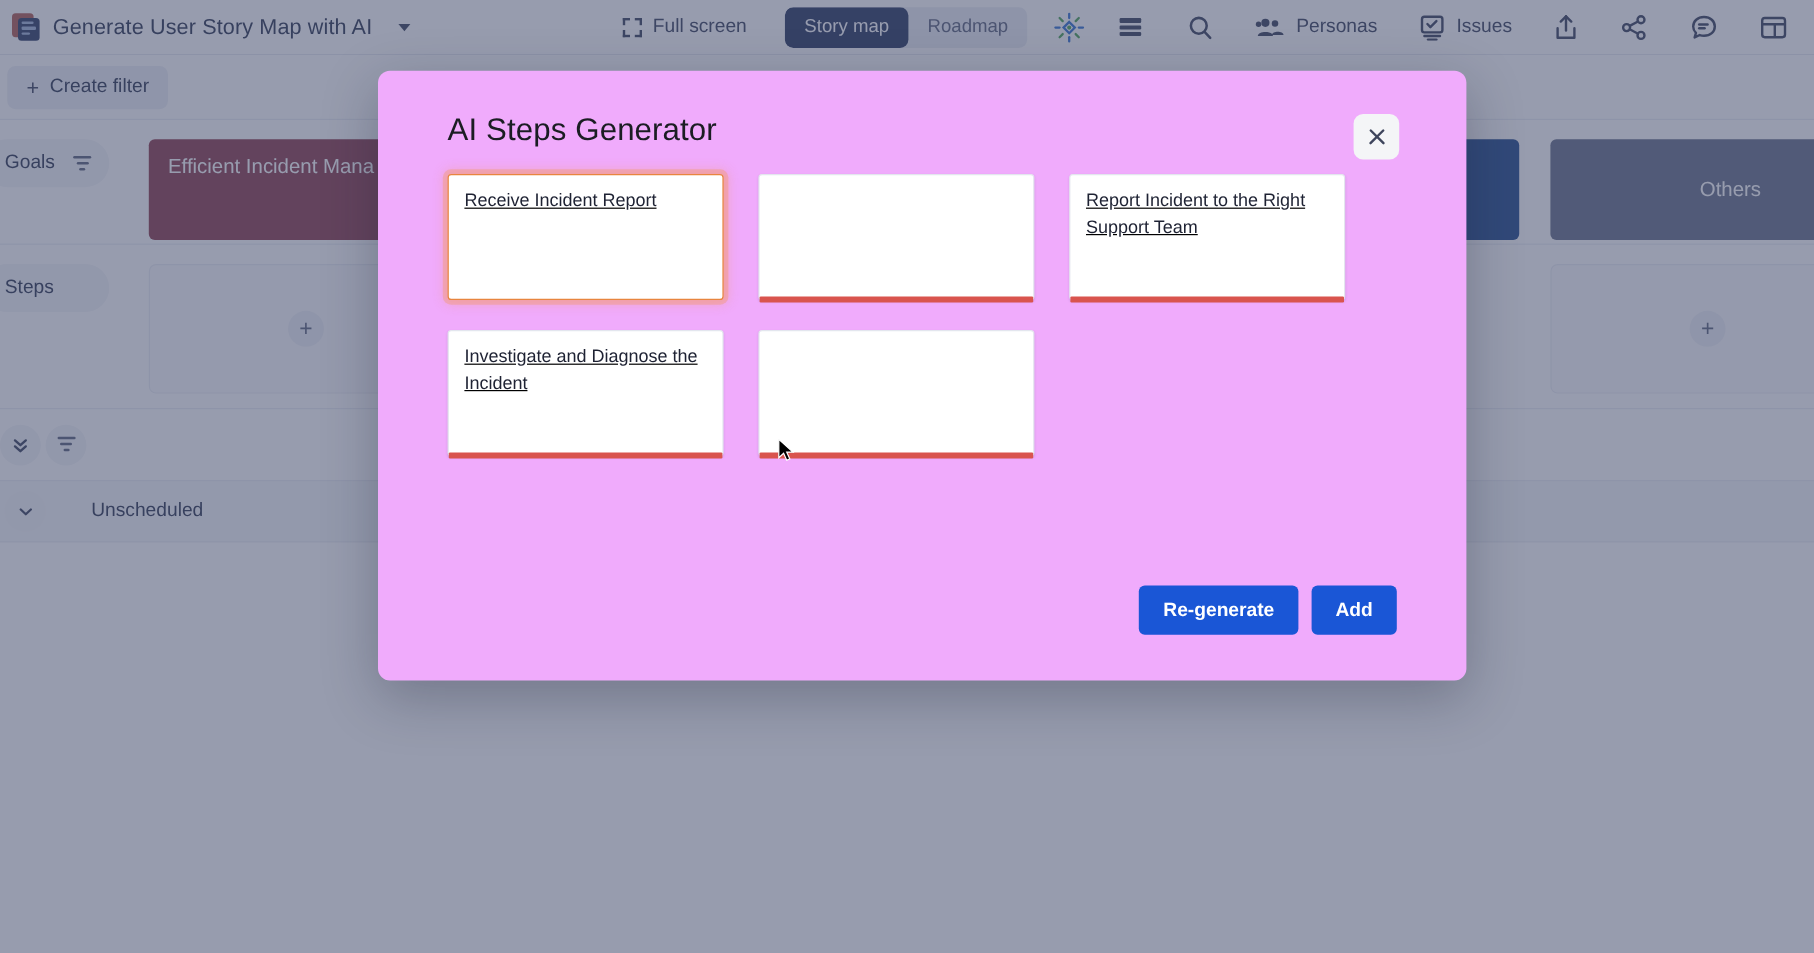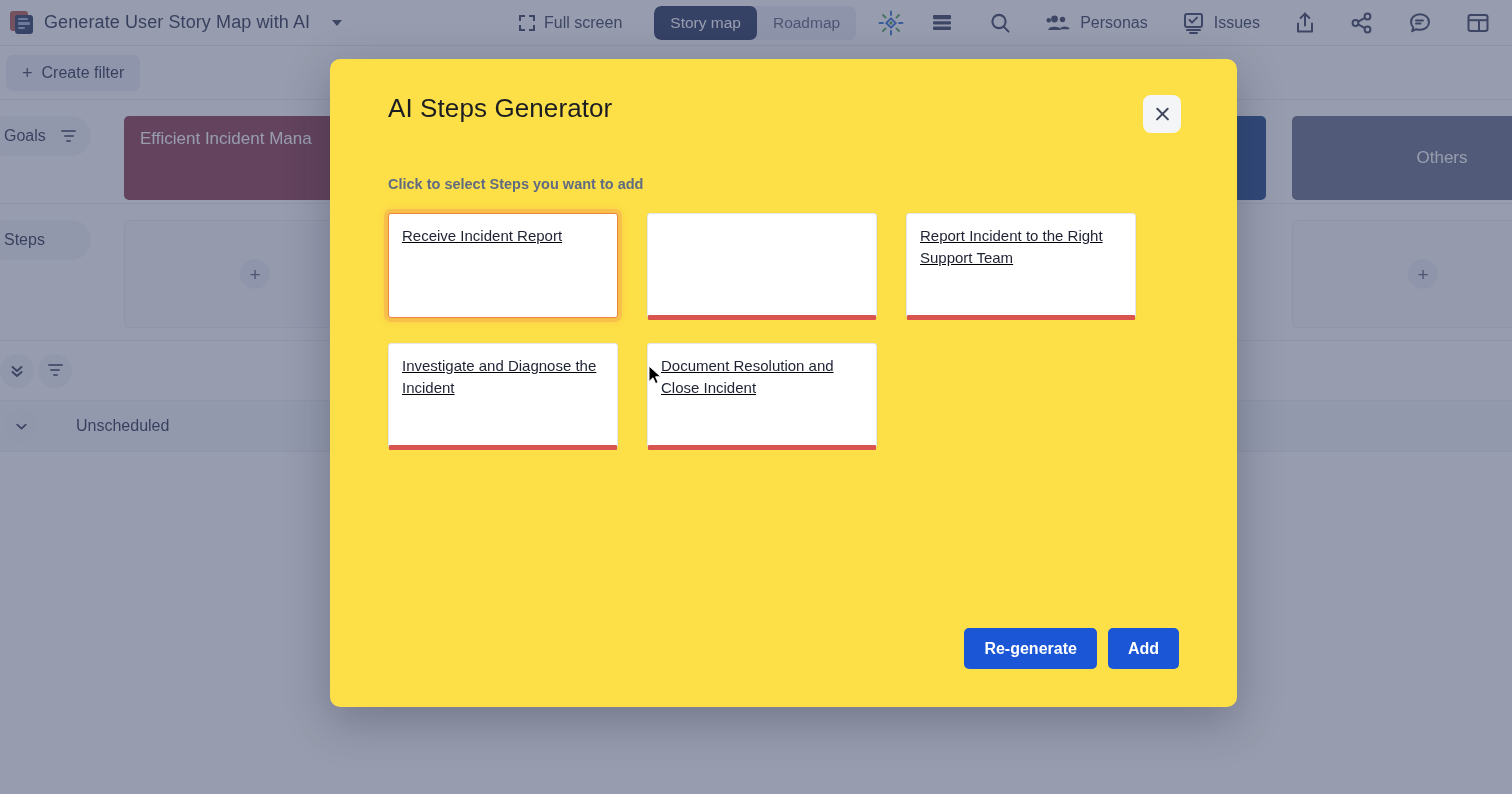--- a/index.html
+++ b/index.html
@@ -151,22 +151,22 @@
   .unsched-label { font-size: 16px; color: #2c3550; margin-left: 22px; }
 
   
   .overlay {
     position: absolute; inset: 0; background: rgba(66,75,108,0.55);
     backdrop-filter: blur(0.5px);
   }
 
   
   .modal {
-    position: absolute; left: 330px; top: 59px; width: 907px; height: 648px;
-    background: #fde047; border-radius: 10px;
+    position: absolute; left: 315px; top: 59px; width: 907px; height: 508px;
+    background: #f0abfc; border-radius: 10px;
     box-shadow: 0 14px 46px rgba(20,26,48,0.28);
     padding: 34px 58px 0 58px;
   }
   .modal-title {
     font-size: 26px; color: #1b1d23; font-weight: 400; letter-spacing: .1px;
   }
   .modal-close {
     position: absolute; right: 56px; top: 36px;
     width: 38px; height: 38px; border-radius: 8px; background: #f4f5f7;
     display: flex; align-items: center; justify-content: center;
@@ -418,40 +418,38 @@
 <div class="overlay"></div>
 
 <div class="modal">
 
   <div class="modal-title">AI Steps Generator</div>
 
   <div class="modal-close">
     <span class="x-glyph"></span>
   </div>
 
-  <div class="modal-subtitle">Click to select Steps you want to add</div>
 
   <div class="cards-grid">
     <div class="step-card selected">
       <span>Receive Incident Report</span>
       
     </div>
     <div class="step-card">
       <span class="accent-bottom"></span>
     </div>
     <div class="step-card">
       <span>Report Incident to the Right Support Team</span>
       <span class="accent-bottom"></span>
     </div>
     <div class="step-card">
       <span>Investigate and Diagnose the Incident</span>
       <span class="accent-bottom"></span>
     </div>
     <div class="step-card">
-      <span>Document Resolution and Close Incident</span>
       <span class="accent-bottom"></span>
     </div>
   </div>
 
   <div class="modal-actions">
     <button class="btn-primary">Re-generate</button>
     <button class="btn-primary">Add</button>
   </div>
 </div>
 

